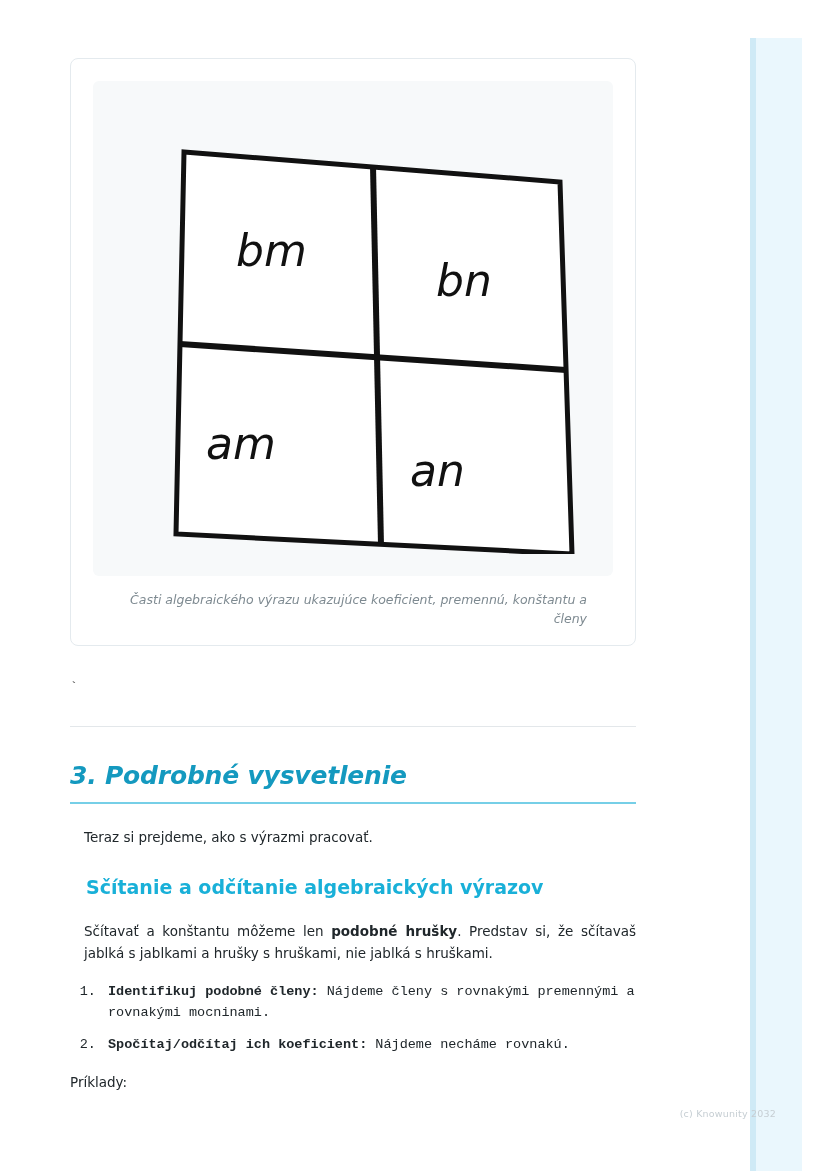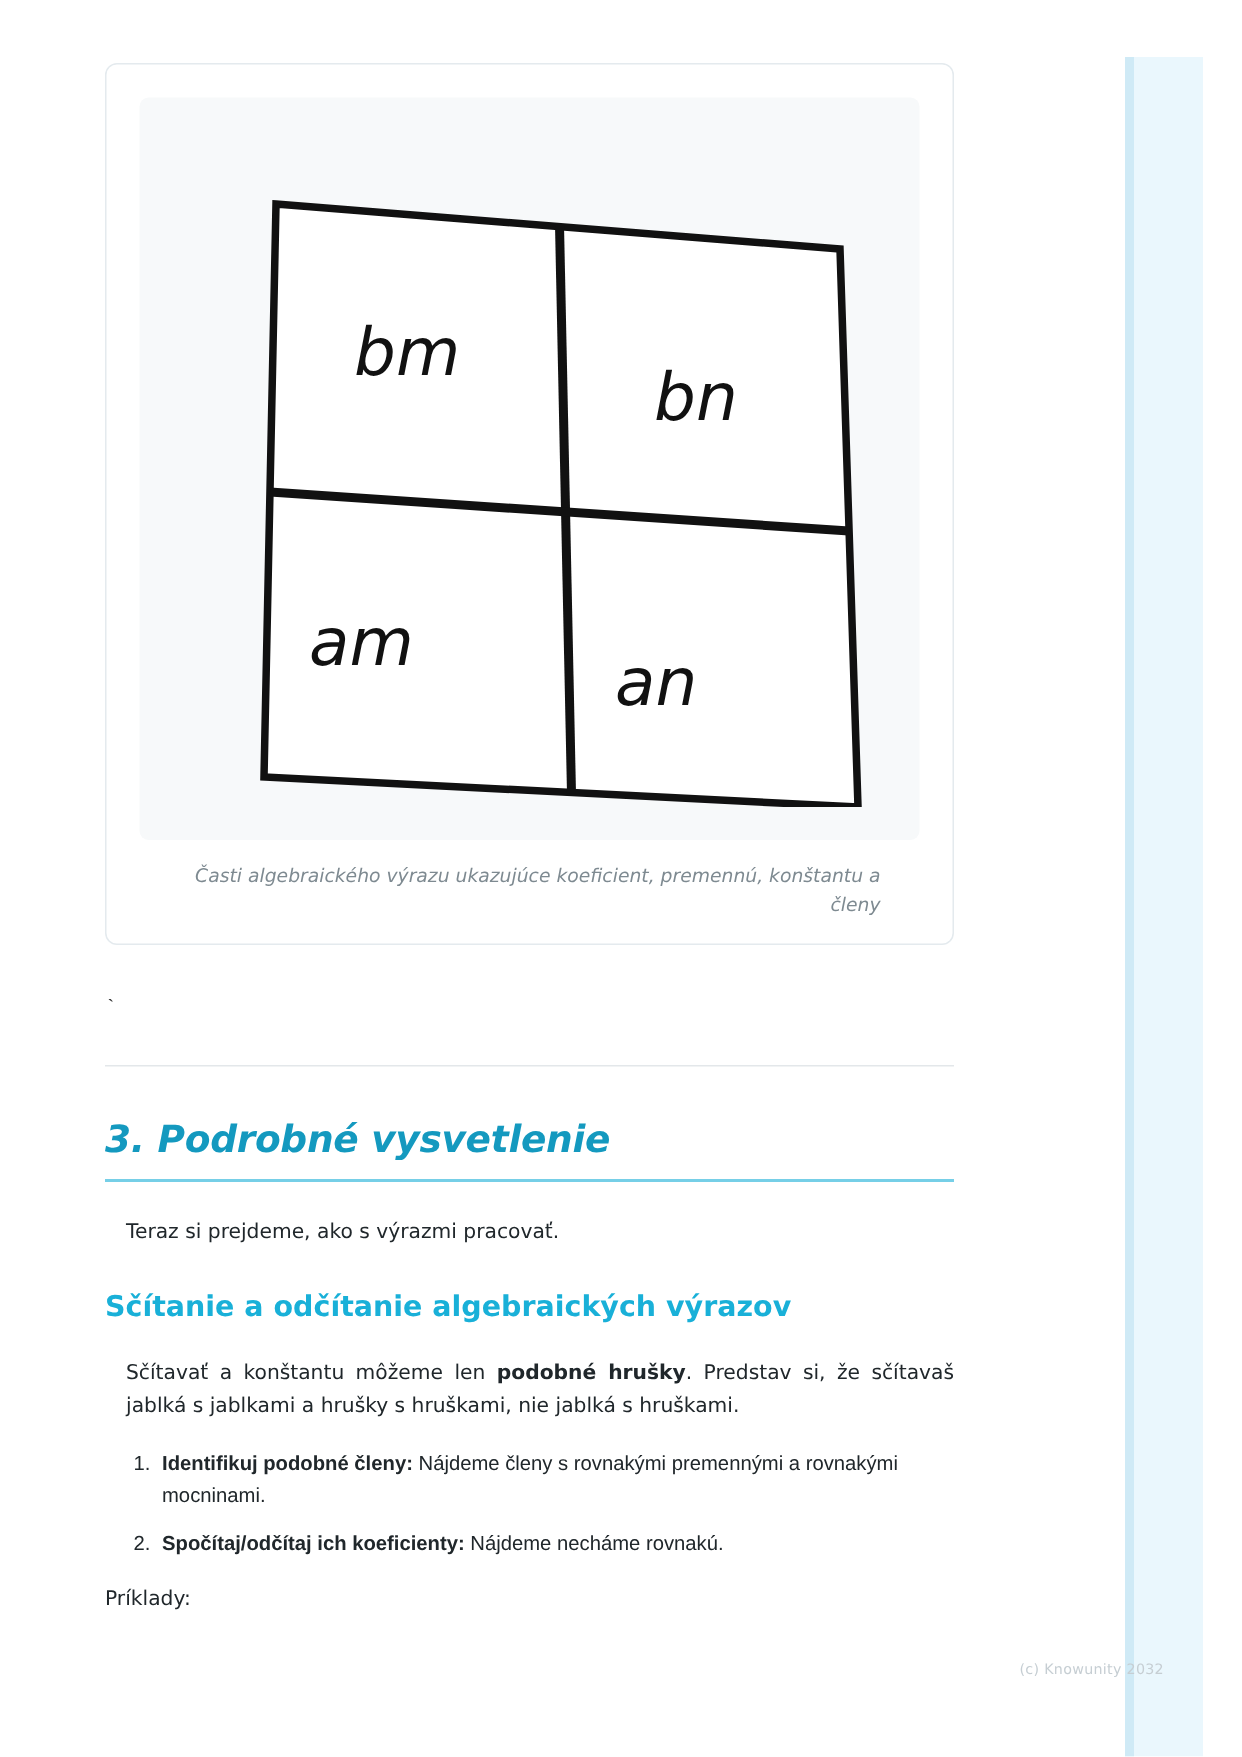--- a/index.html
+++ b/index.html
@@ -35,21 +35,21 @@
 
   .page {
     position: absolute;
     left: 70px;
     top: 0;
     width: 566px;
   }
 
   
   .figure-card {
-    margin-top: 42px;
+    margin-top: 58px;
     border: 1px solid #e4eaee;
     border-radius: 8px;
     background: #ffffff;
     padding: 22px 22px 16px 22px;
     box-sizing: border-box;
     width: 566px;
   }
   .figure-image-box {
     background: #f7f9fa;
     border-radius: 6px;
@@ -104,28 +104,28 @@
     color: #20272b;
     margin: 22px 0 0 14px;
     text-align: justify;
     font-family: "DejaVu Sans", sans-serif;
   }
 
   h3.sub-title {
     color: #19b0d8;
     font-size: 19px;
     font-weight: bold;
-    margin: 28px 0 0 0;
+    margin: 28px 0 0 16px;
     font-family: "DejaVu Sans", sans-serif;
   }
 
   ol.steps {
     margin: 16px 0 0 0;
     padding-left: 34px;
-    font-family: Liberation Sans, sans-serif;
+    font-family: Liberation Mono, monospace;
   }
   ol.steps li {
     font-size: 13.5px;
     line-height: 1.62;
     color: #20272b;
     margin-bottom: 10px;
     padding-left: 4px;
   }
 
   .strong { font-weight: bold; }
@@ -189,20 +189,20 @@
   <h2 class="section-title">3. Podrobné vysvetlenie</h2>
 
   <p class="body-text">Teraz si prejdeme, ako s výrazmi pracovať.</p>
 
   <h3 class="sub-title">Sčítanie a odčítanie algebraických výrazov</h3>
 
   <p class="body-text"><span>Sčítavať a konštantu môžeme len </span><span class="strong">podobné hrušky</span><span>. Predstav si, že sčítavaš jablká s jablkami a hrušky s hruškami, nie jablká s hruškami.</span></p>
 
   <ol class="steps">
     <li><span class="strong">Identifikuj podobné členy:</span><span> Nájdeme členy s rovnakými premennými a rovnakými mocninami.</span></li>
-    <li><span class="strong">Spočítaj/odčítaj ich koeficienty:</span><span> Nájdeme necháme rovnakú.</span></li>
+    <li><span class="strong">Spočítaj/odčítaj ich koeficient:</span><span> Nájdeme necháme rovnakú.</span></li>
   </ol>
 
   <p class="examples-label">Príklady:</p>
 
 </div>
 
 <div class="copyright">(c) Knowunity 2032</div>
 
 </body></html>

